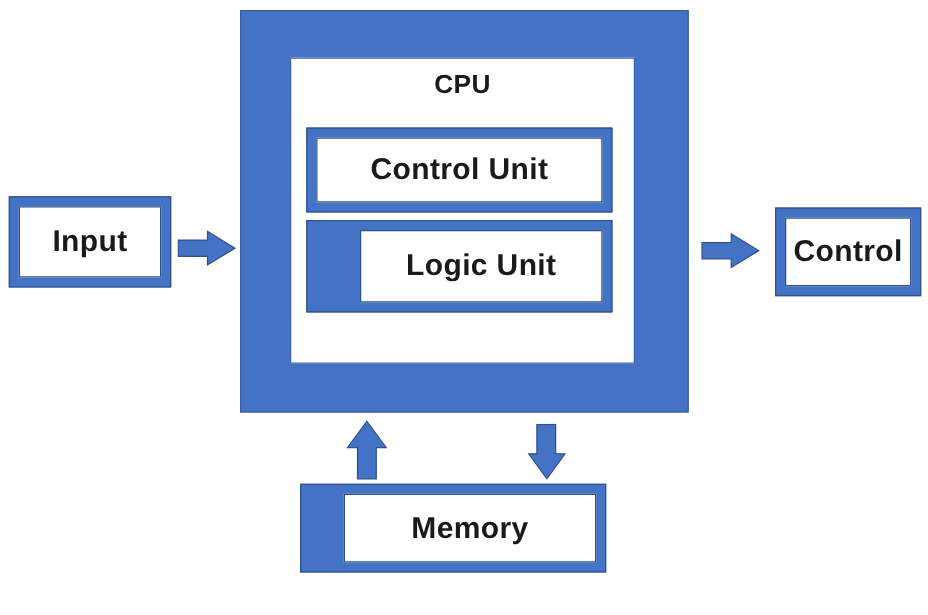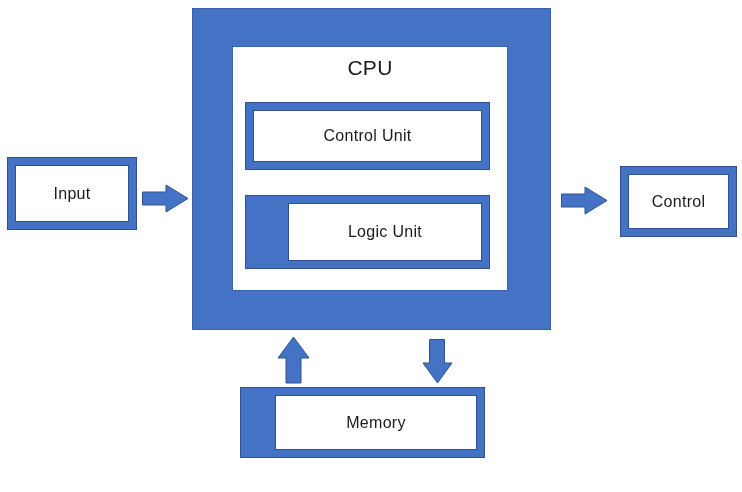--- a/index.html
+++ b/index.html
@@ -7,39 +7,40 @@
     padding: 0;
     background: #ffffff;
     font-family: "Liberation Sans", sans-serif;
   }
   .canvas {
     position: relative;
     width: 742px;
     height: 492px;
     background: #ffffff;
     overflow: hidden;
+    font-weight: bold;
   }
   
   .node {
     position: absolute;
     box-sizing: border-box;
     background: #4472C4;
     border: 1px solid #2F528F;
     padding: 7px;
   }
   .node .inner {
     box-sizing: border-box;
     width: 100%;
     height: 100%;
     background: #ffffff;
     border: 1px solid #2F528F;
     display: flex;
     align-items: center;
     justify-content: center;
-    font-size: 16px;
+    font-size: 24px;
     color: #1a1a1a;
     letter-spacing: 0.3px;
   }
   
   .cpu-block {
     position: absolute;
     left: 192px; top: 8px;
     width: 359px; height: 322px;
     box-sizing: border-box;
     background: #4472C4;
@@ -73,21 +74,21 @@
   <div class="cpu-block"></div>
 
   <div class="cpu-panel"></div>
 
   <div class="cpu-label">CPU</div>
 
   <div class="node" style="left:245px; top:102px; width:245px; height:68px;">
     <div class="inner">Control Unit</div>
   </div>
 
-  <div class="node" style="left:245px; top:195px; width:245px; height:74px;padding-left:42px;">
+  <div class="node" style="left:245px; top:176px; width:245px; height:74px;padding-left:42px;">
     <div class="inner">Logic Unit</div>
   </div>
 
   <div class="node" style="left:7px; top:157px; width:130px; height:73px;text-align:center;">
     <div class="inner">Input</div>
   </div>
 
   <div class="node" style="left:620px; top:166px; width:117px; height:71px;">
     <div class="inner">Control</div>
   </div>

